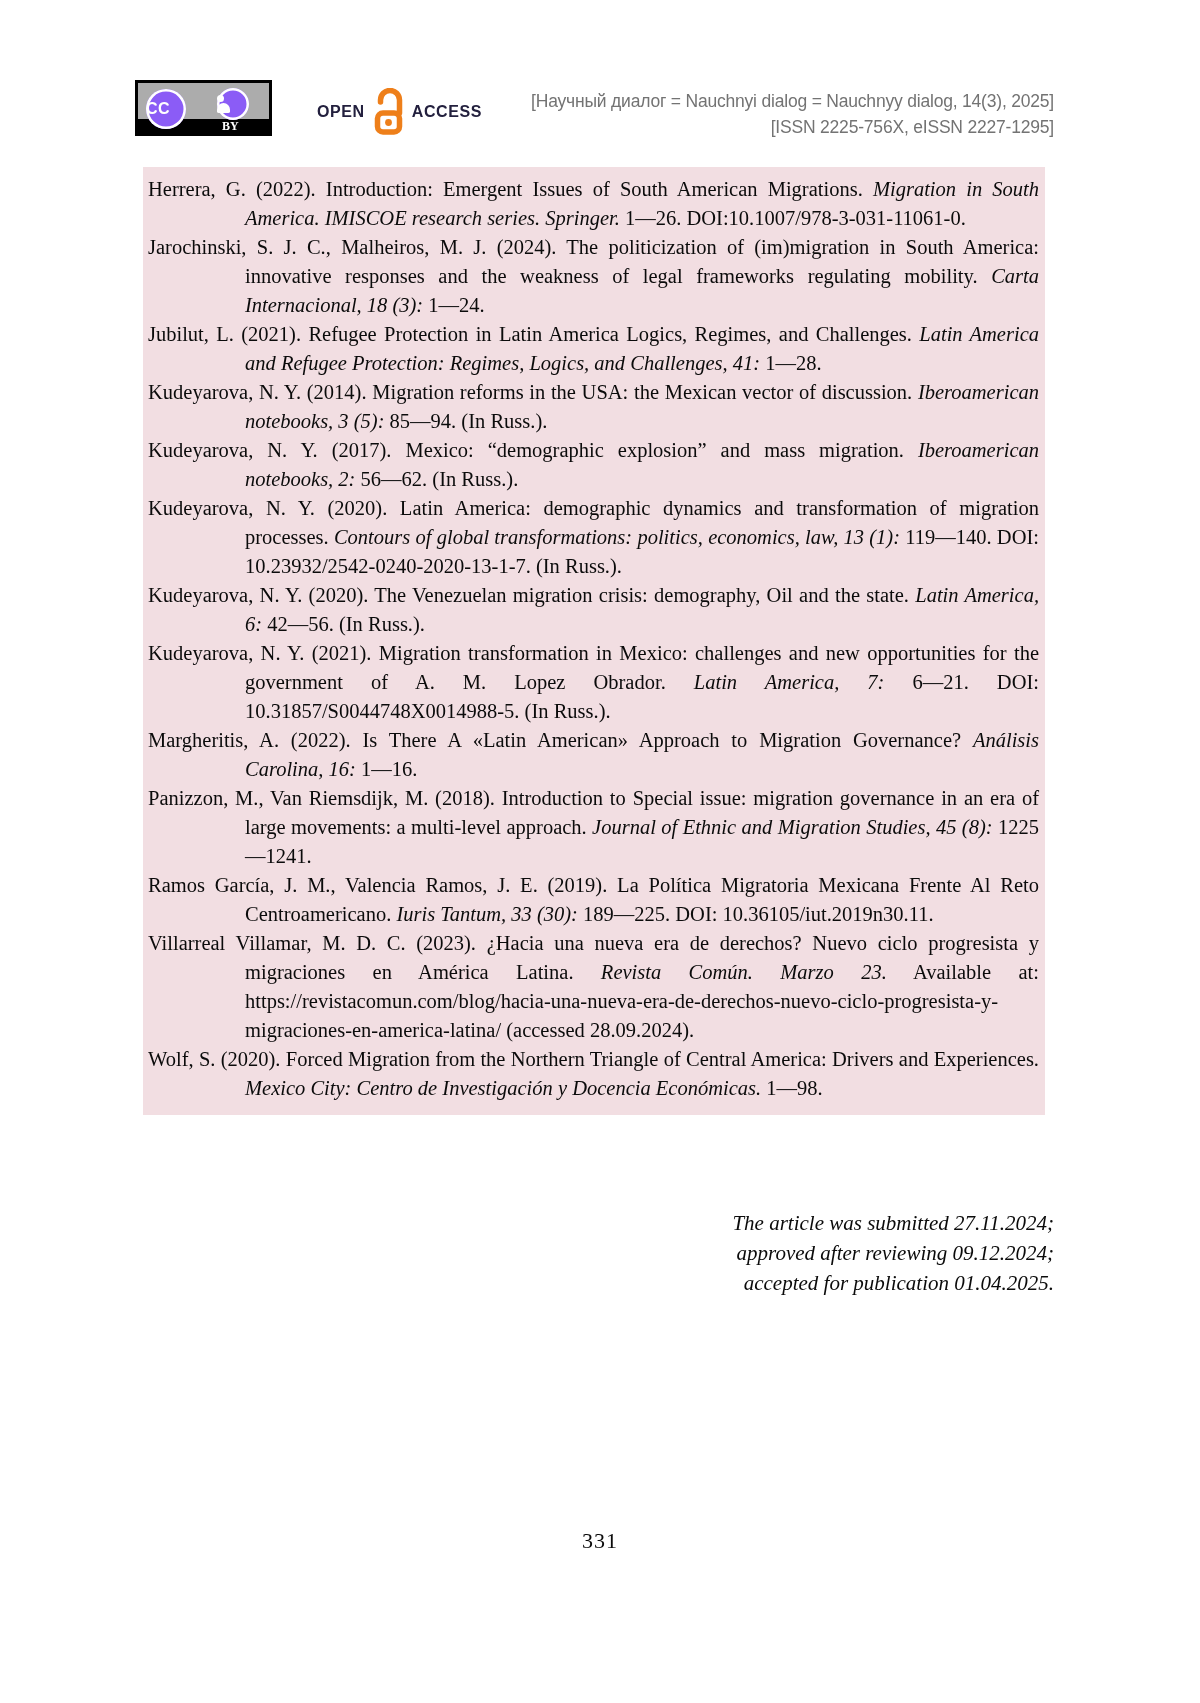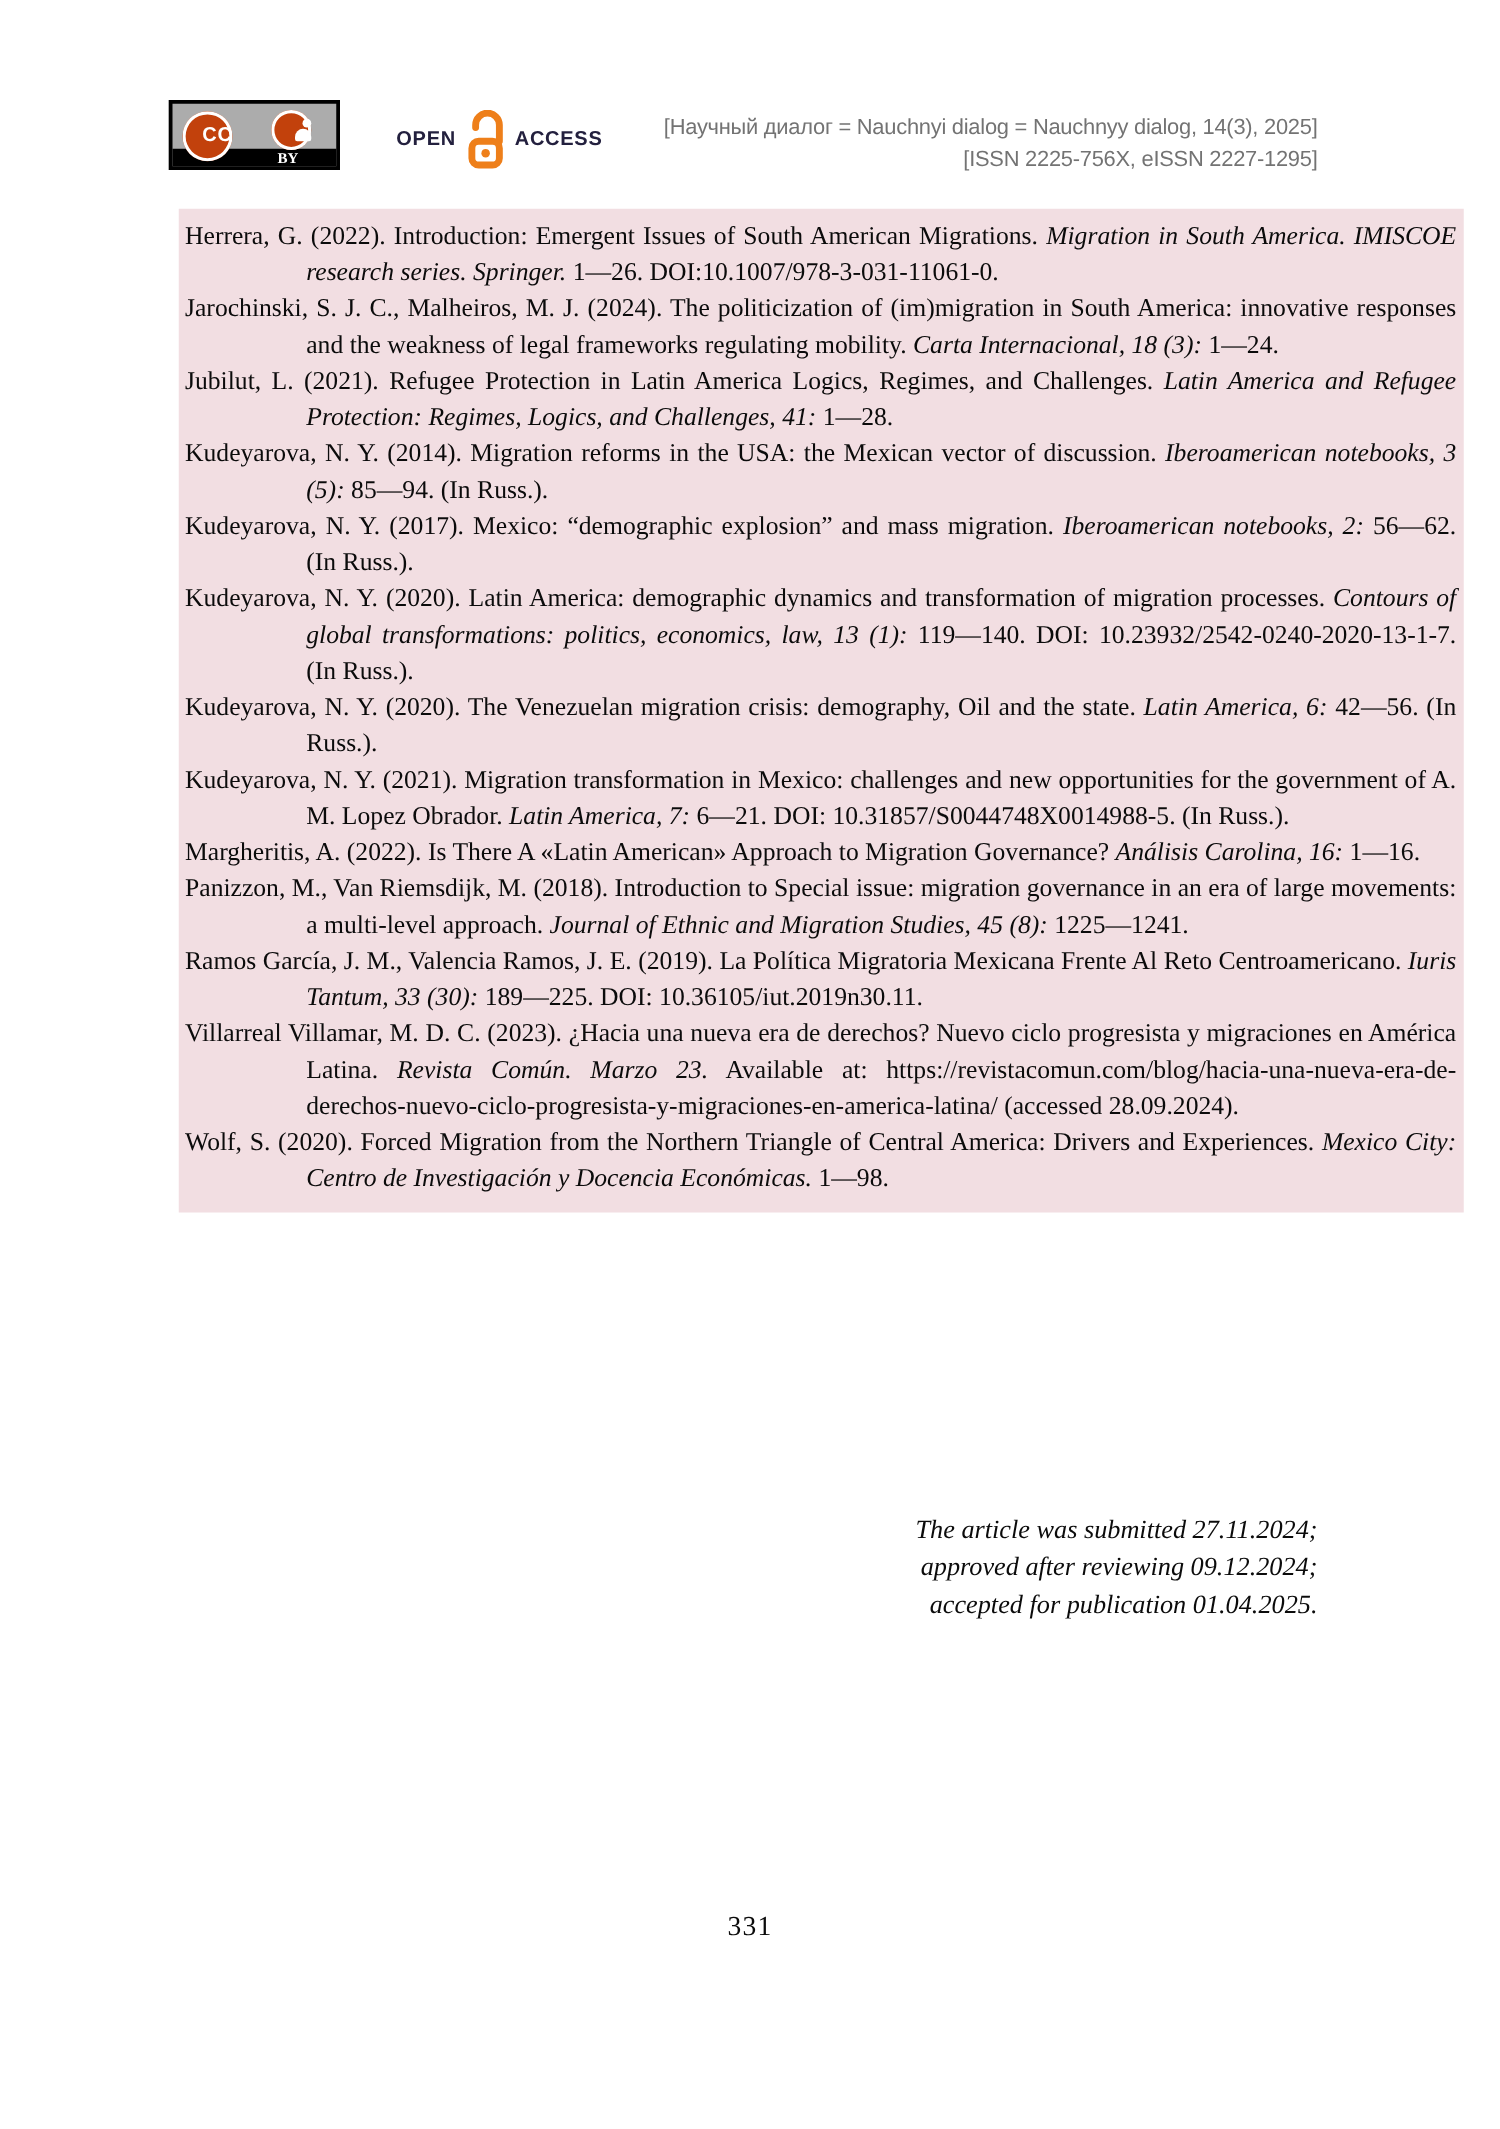--- a/index.html
+++ b/index.html
@@ -15,23 +15,23 @@
     box-sizing:border-box; border:3px solid #000; background:#acacac;
   }
   .cc-bottom {
     position:absolute; left:0; right:0; bottom:0; height:14px; background:#000; z-index:1;
   }
   .cc-bottom span {
     position:absolute; left:84px; top:0px; color:#fff;
     font-family:Liberation Serif, serif; font-weight:bold; font-size:12px; line-height:14px;
   }
   .cc-circle {
-    position:absolute; z-index:2; background:#c2410c; border-radius:50%;
+    position:absolute; z-index:2; background:#8b5cf6; border-radius:50%;
     box-shadow:inset 0 0 0 2.5px #fff;
-    display:flex; align-items:flex-end; justify-content:center; flex-direction:column;
+    display:flex; align-items:flex-start; justify-content:center; flex-direction:column;
   }
   .cc-circle.cc { left:8px; top:6px; width:40px; height:40px; }
   .cc-circle.cc span {
     color:#fff; font-family:"Liberation Sans","DejaVu Sans",sans-serif;
     font-weight:bold; font-size:16px; letter-spacing:0.5px;
   }
   .cc-circle.person { left:79px; top:5px; width:32px; height:32px; }
   .person-head { width:7px; height:7px; border-radius:50%; background:#fff; margin-bottom:1px; }
   .person-body { width:13px; height:10px; border-radius:7px 7px 2px 2px; background:#fff; }
 
@@ -45,21 +45,21 @@
 
   .journal-info {
     position:absolute; right:146px; top:88px; text-align:right;
     font-family:"Liberation Sans","DejaVu Sans",sans-serif;
     font-size:17.5px; line-height:26px; letter-spacing:-0.2px; color:#737373;
     white-space:nowrap;
   }
 
   
   .refs {
-    position:absolute; left:143px; top:167px; width:1028px; box-sizing:border-box;
+    position:absolute; left:143px; top:167px; width:902px; box-sizing:border-box;
     padding:8px 6px 12px 5px;
     font-size:20.5px; line-height:29px; text-align:justify;
   }
   .refs p.ref { margin:0; padding-left:97px; text-indent:-97px; }
   .refs .it { font-style:italic; }
   .refs .url { overflow-wrap:anywhere;margin-top:12px; }
 
   
   .dates {
     position:absolute; right:146px; top:1208px; text-align:right;

